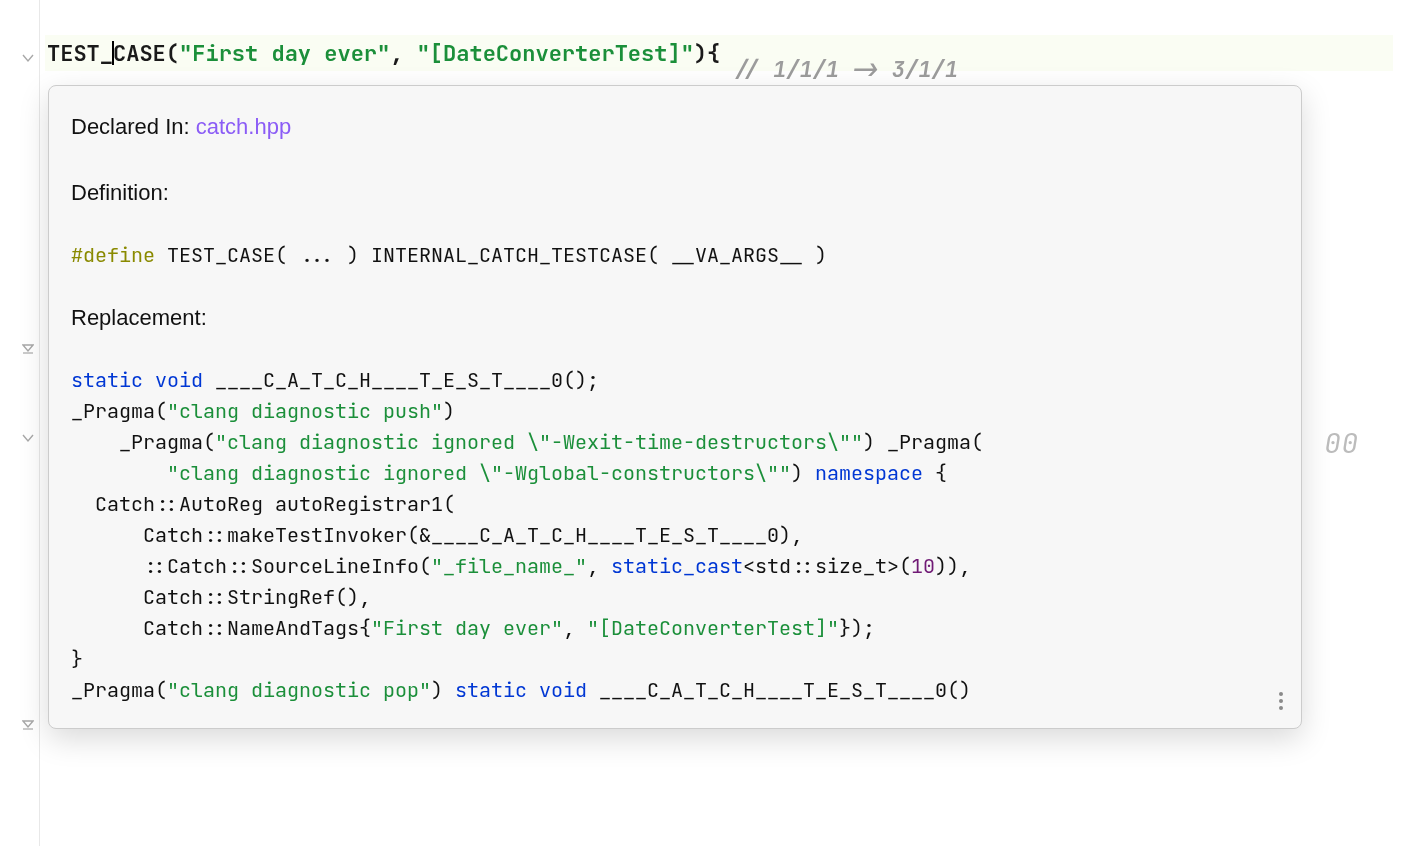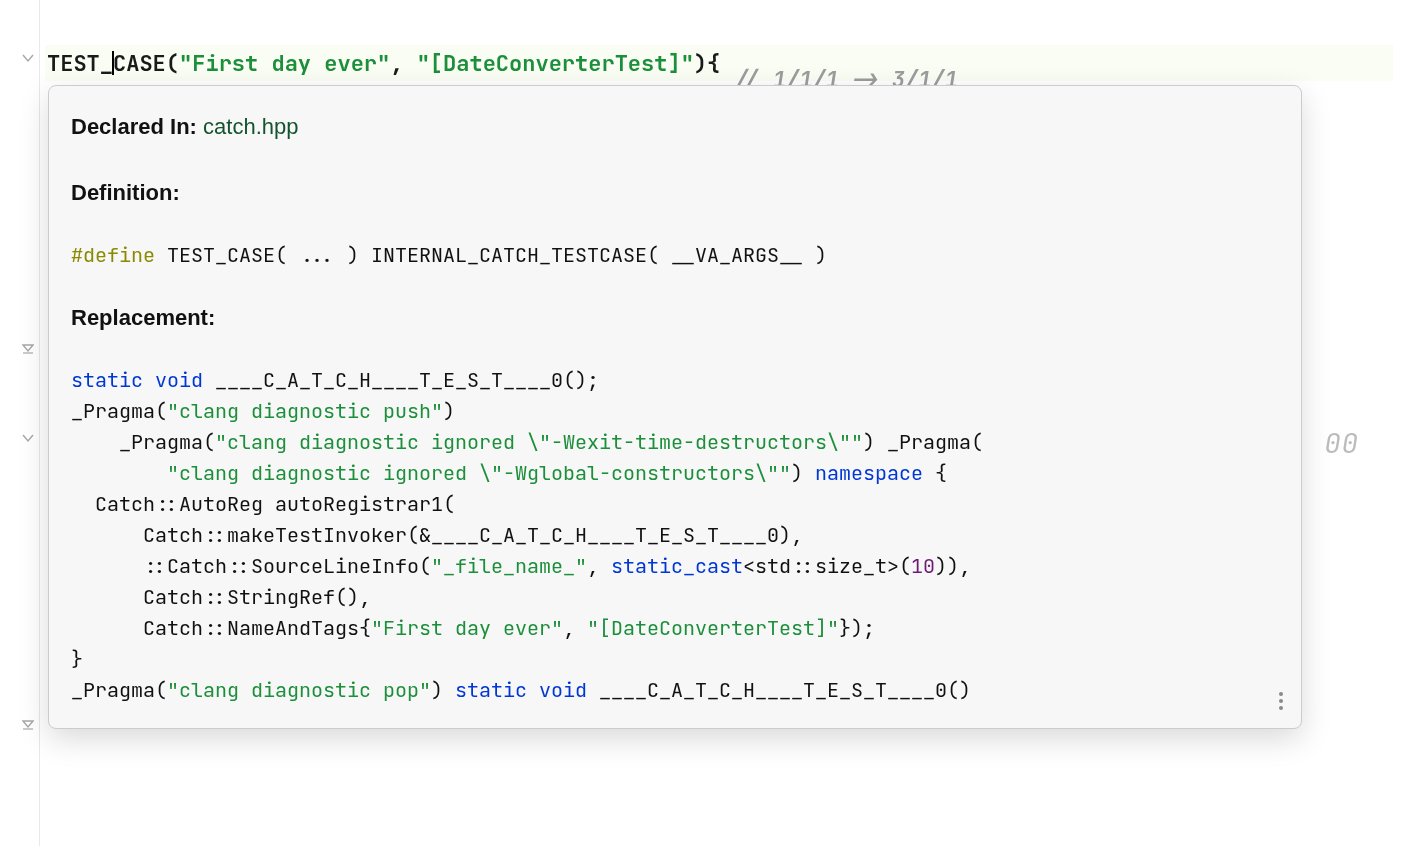--- a/index.html
+++ b/index.html
@@ -34,21 +34,21 @@
       left: 22px;
       color: #a8a8a8;
       font-size: 12px;
       line-height: 14px;
     }
     .fold-mark svg { display: block; }
     .code-line {
       position: absolute;
       left: 45px;
       right: 10px;
-      top: 45px;
+      top: 35px;
       height: 36px;
       background: #fafdf3;
       display: flex;
       align-items: center;
       font-family: "JetBrains Mono", "Menlo", "Consolas", monospace;
       font-size: 22px;
       font-weight: 600;
       white-space: pre;
       padding-left: 2px;
     }
@@ -83,28 +83,28 @@
       width: 1254px;
       background: #f7f7f7;
       border: 1px solid #cccccc;
       border-radius: 8px;
       box-shadow: 0 10px 30px rgba(0,0,0,0.15);
       padding: 24px 22px 22px 22px;
       font-size: 22px;
       line-height: 1.55;
     }
     .tooltip .section-label {
-      font-weight: 700;
+      font-weight: 400;
       color: #111;
       font-family: -apple-system, sans-serif;
     }
     .tooltip .decl-val {
       font-weight: 400;
       font-family: -apple-system, sans-serif;
-      color: #14532d;
+      color: #8b5cf6;
     }
     .tooltip .spacer { height: 32px; }
     .tooltip .spacer-md { height: 30px; }
     .codeblock {
       font-family: "JetBrains Mono","Menlo","Consolas",monospace;
       font-size: 20px;
       white-space: pre;
       color: #111;
       line-height: 1.55;
     }

